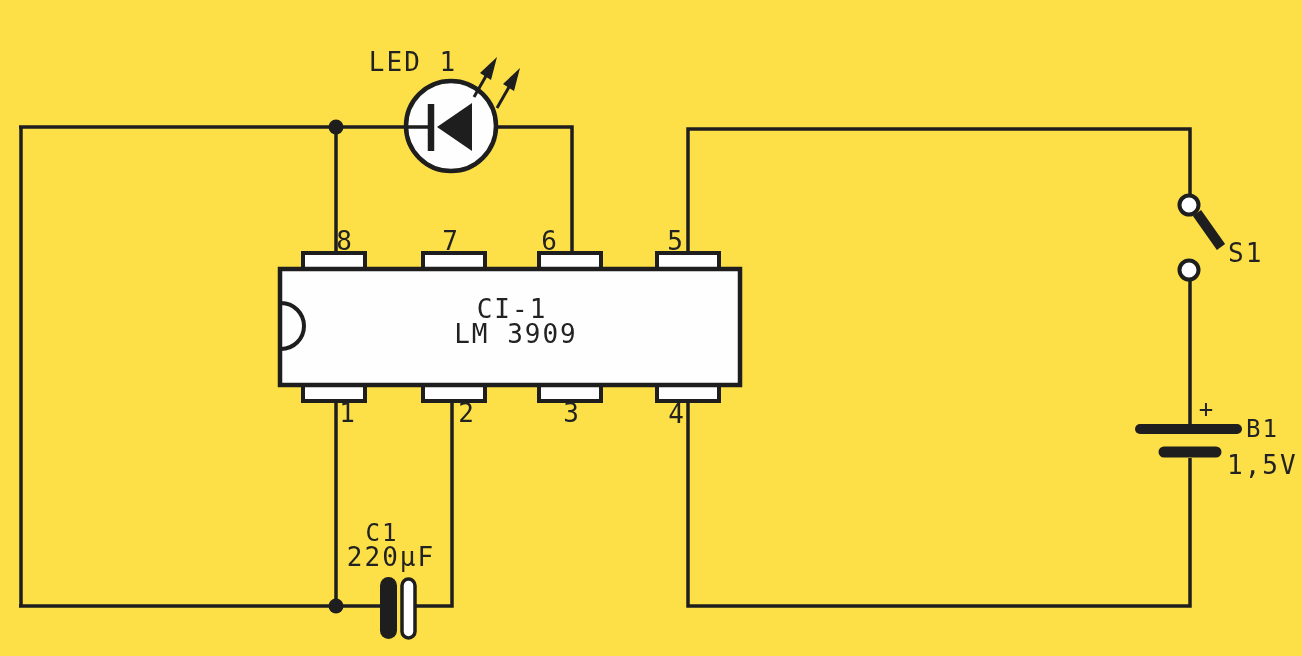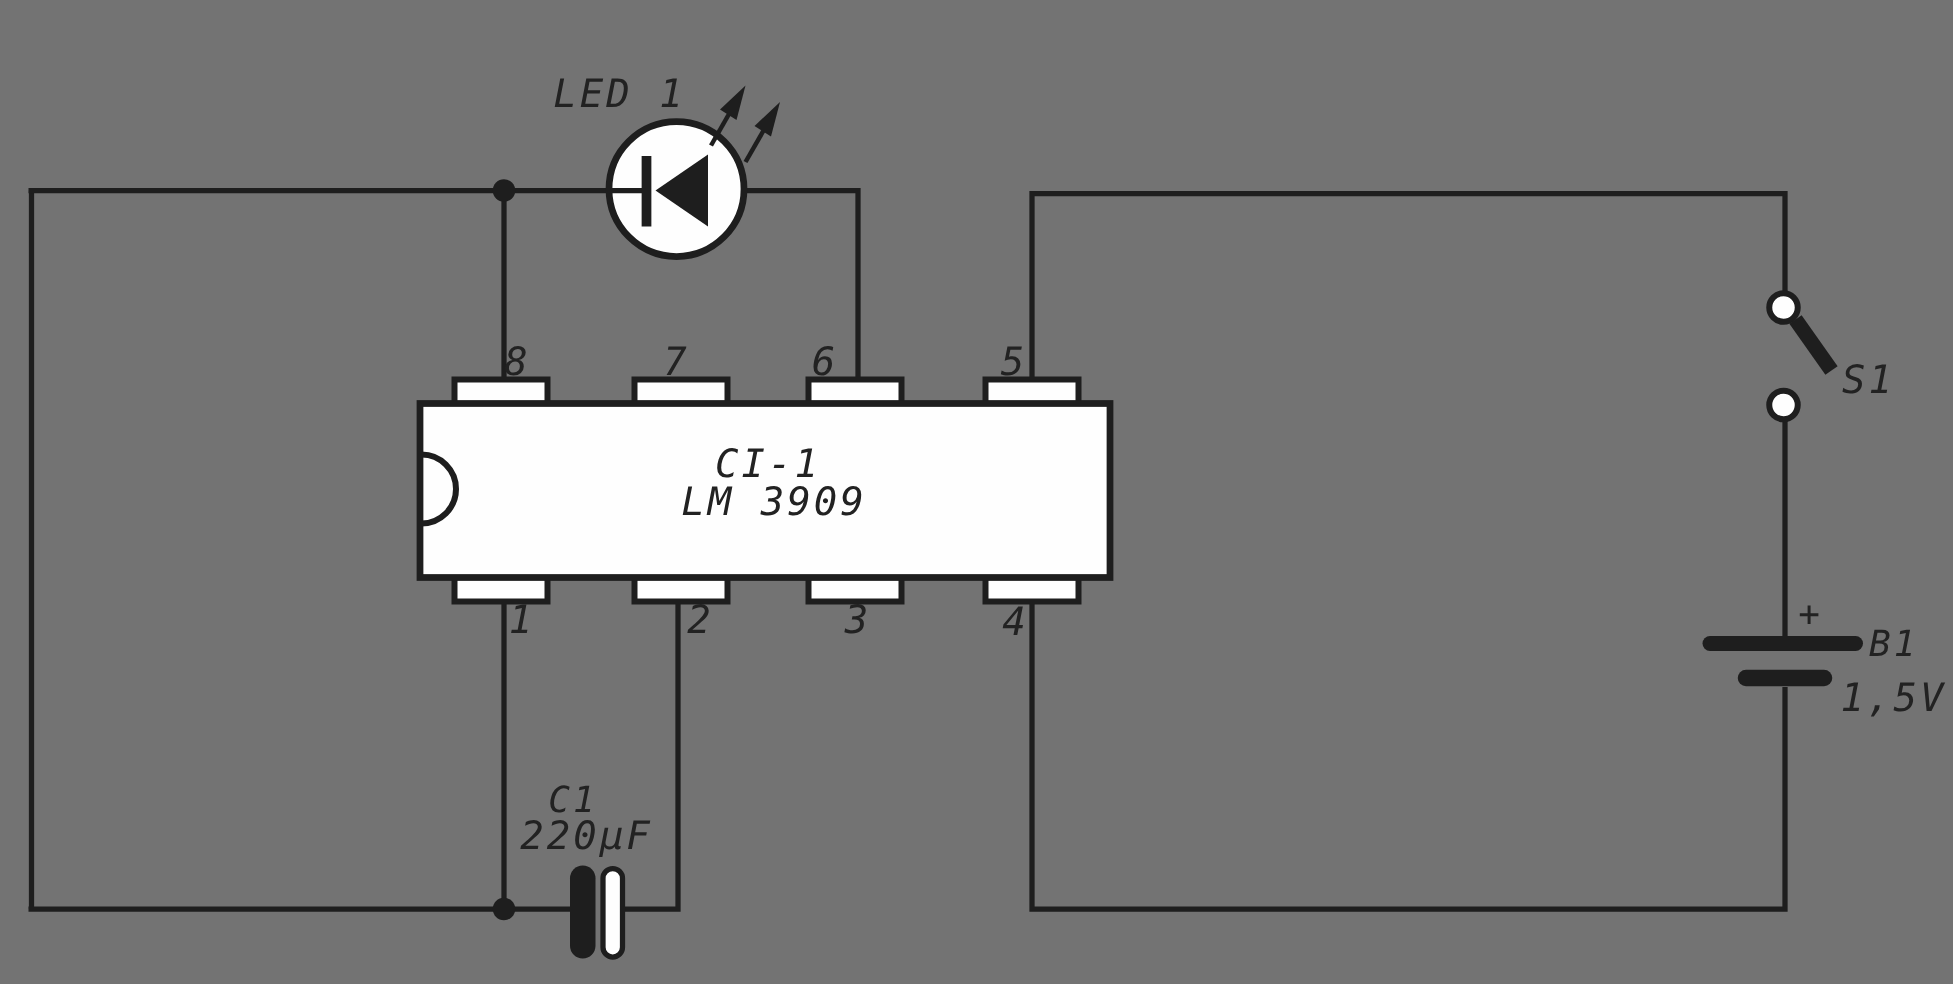--- a/index.html
+++ b/index.html
@@ -7,22 +7,21 @@
     padding: 0;
     background: #ffffff;
     width: 1302px;
     height: 656px;
     overflow: hidden;
   }
   .canvas {
     position: relative;
     width: 1302px;
     height: 656px;
-    background: #737373;
-    font-style: italic;
+    background: #fde047;
   }
   svg {
     display: block;
   }
   .ink-stroke {
     stroke: #1e1e1e;
     fill: none;
   }
   .ink-fill {
     fill: #1e1e1e;

